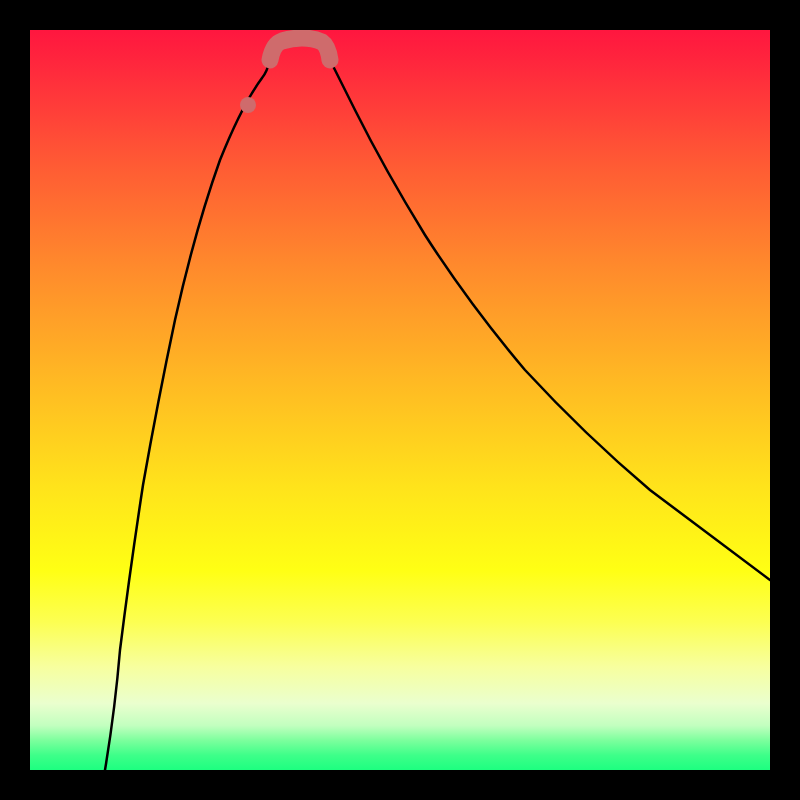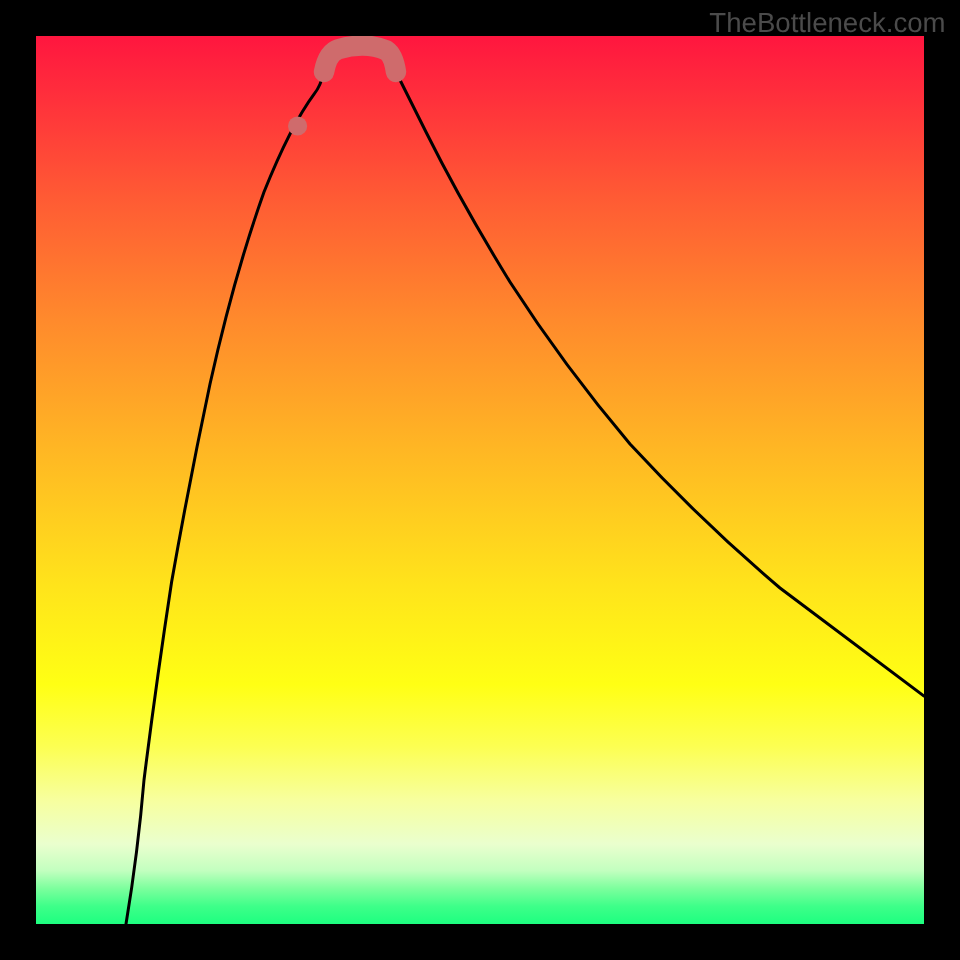--- a/index.html
+++ b/index.html
@@ -93,14 +93,13 @@
       <path d="M 240 30
                Q 243 14 252 11
                Q 262 8 272 8
                Q 283 8 292 12
                Q 298 16 300 30" fill="none" stroke="#cf6b6c" stroke-width="17" stroke-linecap="round" stroke-linejoin="round"></path>
 
       <circle cx="218" cy="75" r="8" fill="#cf6b6c"></circle>
     </svg>
   </div>
 
-  <div class="watermark">TheBottleneck.com</div>
 </div>
 
 </body></html>

